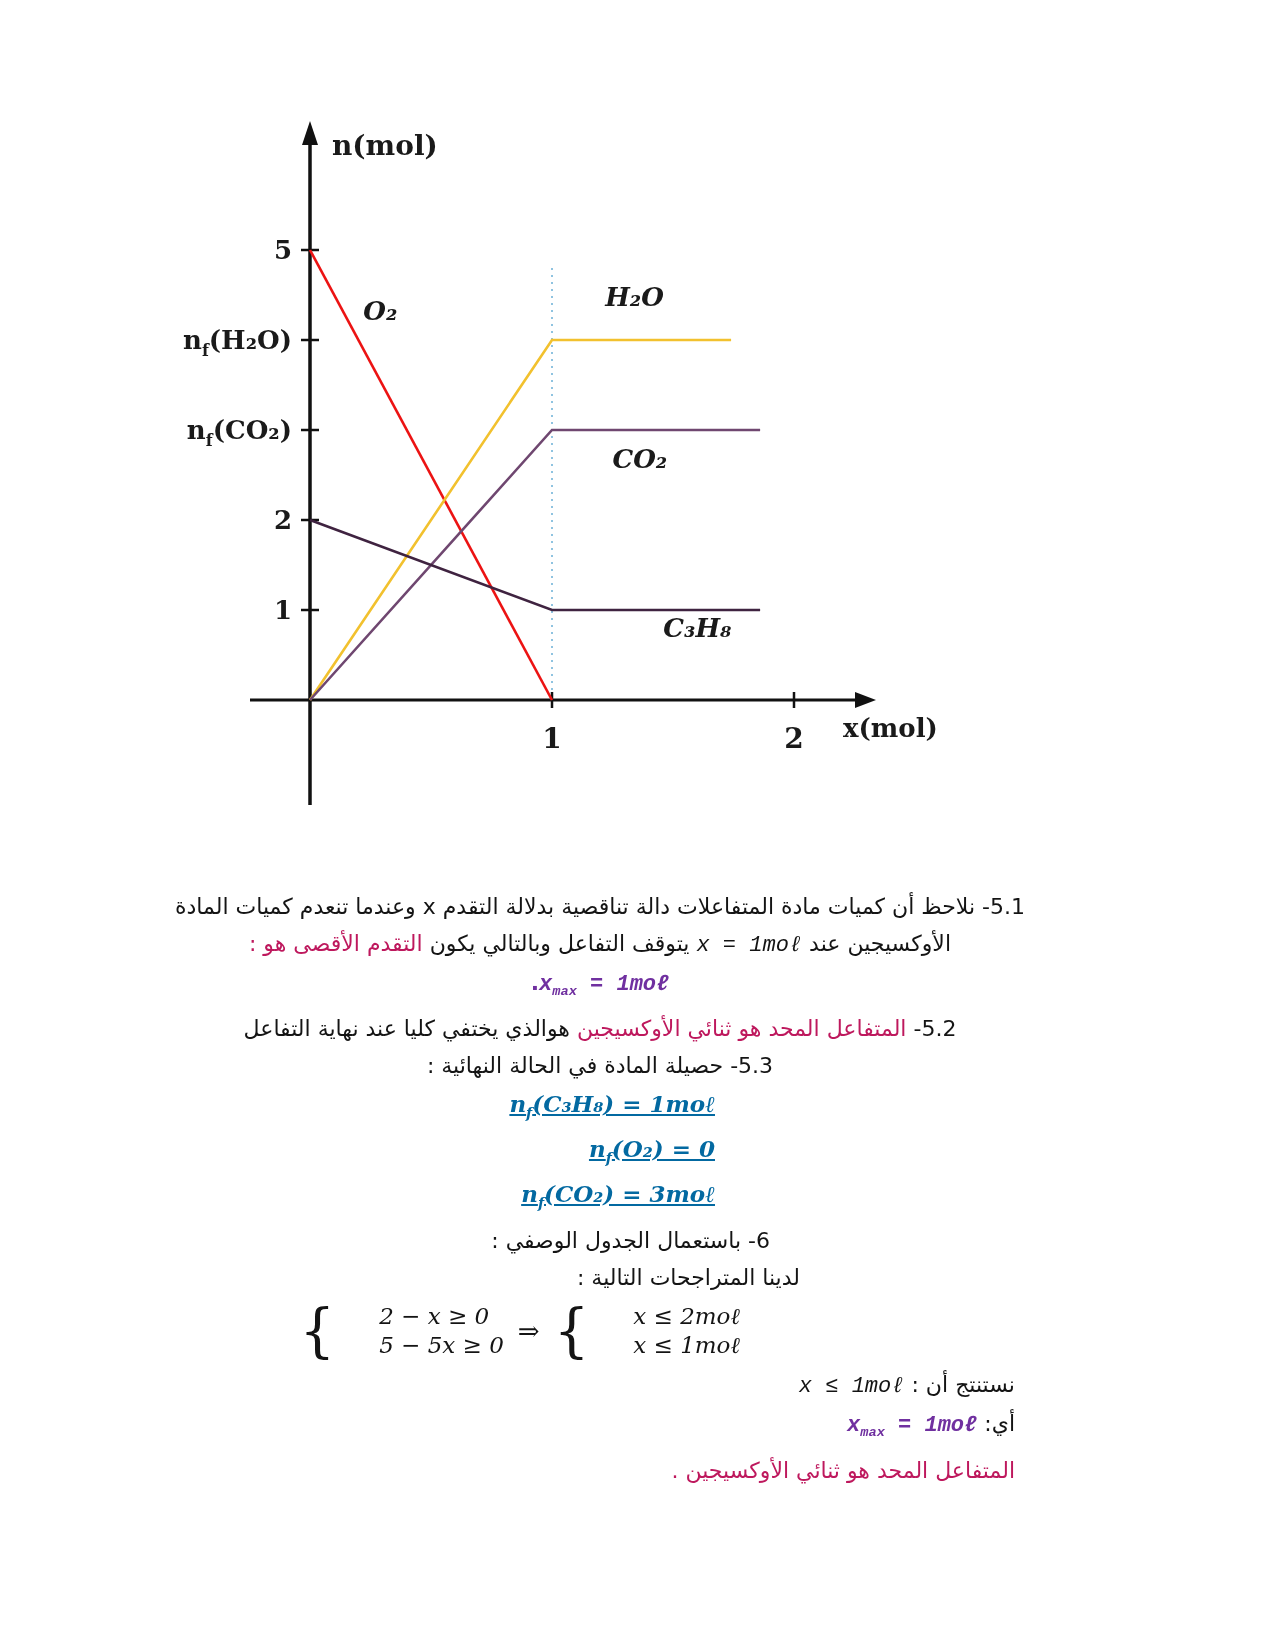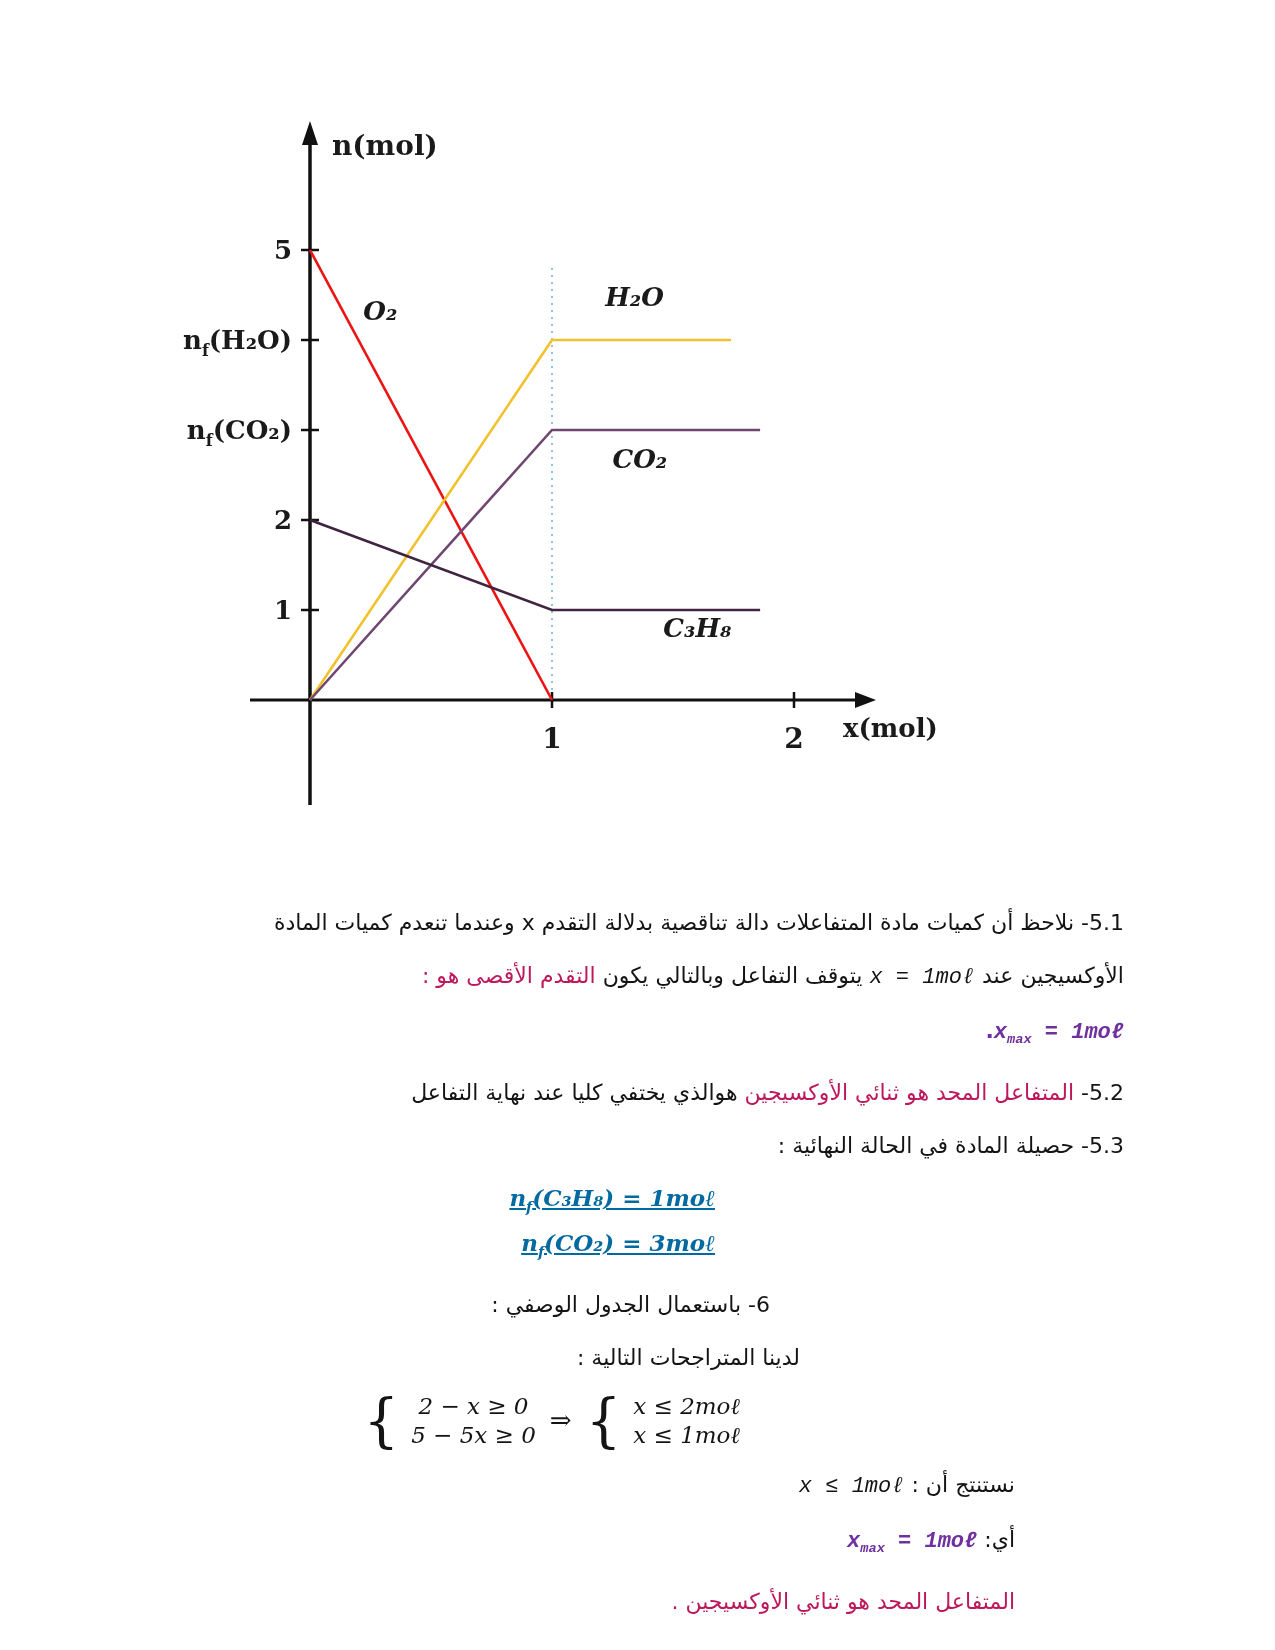--- a/index.html
+++ b/index.html
@@ -10,42 +10,42 @@
     overflow:hidden;
   }
   .chart-wrap { position:absolute; left:150px; top:115px; width:830px; height:720px; }
   .chart-wrap svg { width:100%; height:100%; }
 
   .solution {
     position:absolute; top:888px; right:135px; left:60px;
     direction:rtl; text-align:right;
     font-size:22px; line-height:37px; color:#141414;
   }
-  .ln { margin:16px; }
+  .ln { margin:0;text-align:center; }
   .purple { color:#be185d; }
   .math { font-family:Liberation Mono, monospace; font-style:italic; }
   .pm { color:#7030a0; font-weight:bold; }
   sub { font-size:0.62em; }
 
   .final-block {
     direction:ltr; width:max-content; margin-right:425px; margin-left:auto;
     font-family:"DejaVu Serif", serif; font-style:italic; font-weight:bold;
     color:#0369a1; font-size:23px; line-height:35px; text-align:right;
     margin-top:2px; margin-bottom:2px;text-decoration:underline;
   }
   .eqline { display:block; }
 
   .ineq-wrap {
     direction:ltr; display:flex; align-items:center; gap:12px;
     width:max-content; margin:6px 400px 6px auto;
     font-family:"DejaVu Serif", serif; font-style:italic;
     font-size:23px; color:#141414; line-height:29px;
   }
   .brace { font-size:56px; font-style:normal; font-weight:normal; line-height:58px; transform:scaleY(1.05); }
-  .col { display:flex; flex-direction:column; text-align:center; }
+  .col { display:flex; flex-direction:column; text-align:left;margin-left:32px; }
   .arrow { font-style:normal; font-size:26px; padding:0 2px; }
 
   .indent-l6  { margin-left:auto; margin-right:370px; width:max-content; }
   .indent-l6b { margin-left:auto; margin-right:340px; width:max-content; }
   .indent-concl { margin-left:auto; margin-right:125px; width:max-content; }
 </style>
 </head>
 <body>
 
 <div>
@@ -91,20 +91,21 @@
     <p class="ln"><span>الأوكسيجين عند </span><span class="math" dir="ltr">x = 1moℓ</span><span> يتوقف التفاعل وبالتالي يكون </span><span class="purple">التقدم الأقصى هو :</span></p>
 
     <p class="ln"><span class="math pm" dir="ltr"><span>x</span><sub>max</sub><span> = 1moℓ</span></span><span class="pm">.</span></p>
 
     <p class="ln"><span>5.2- </span><span class="purple">المتفاعل المحد هو ثنائي الأوكسيجين </span><span>هوالذي يختفي كليا عند نهاية التفاعل</span></p>
 
     <p class="ln">5.3- حصيلة المادة في الحالة النهائية :</p>
 
     <div class="final-block">
       <span class="eqline"><span>n</span><sub>f</sub><span>(C₃H₈) = 1moℓ</span></span>
+      <span class="eqline"><span>n</span><sub>f</sub><span>(O₂) = 0</span></span>
       <span class="eqline"><span>n</span><sub>f</sub><span>(CO₂) = 3moℓ</span></span>
     </div>
 
     <p class="ln indent-l6">6- باستعمال الجدول الوصفي :</p>
     <p class="ln indent-l6b">لدينا المتراجحات التالية :</p>
 
     <div class="ineq-wrap">
       <span class="brace">{</span>
       <span class="col">
         <span>2 − x ≥ 0</span>

